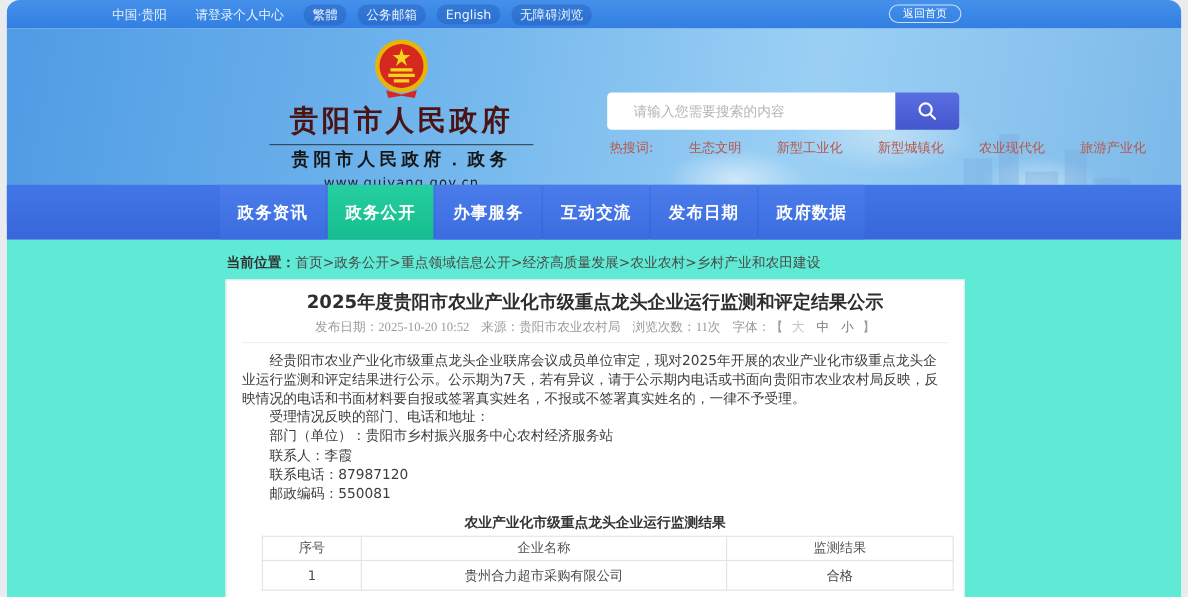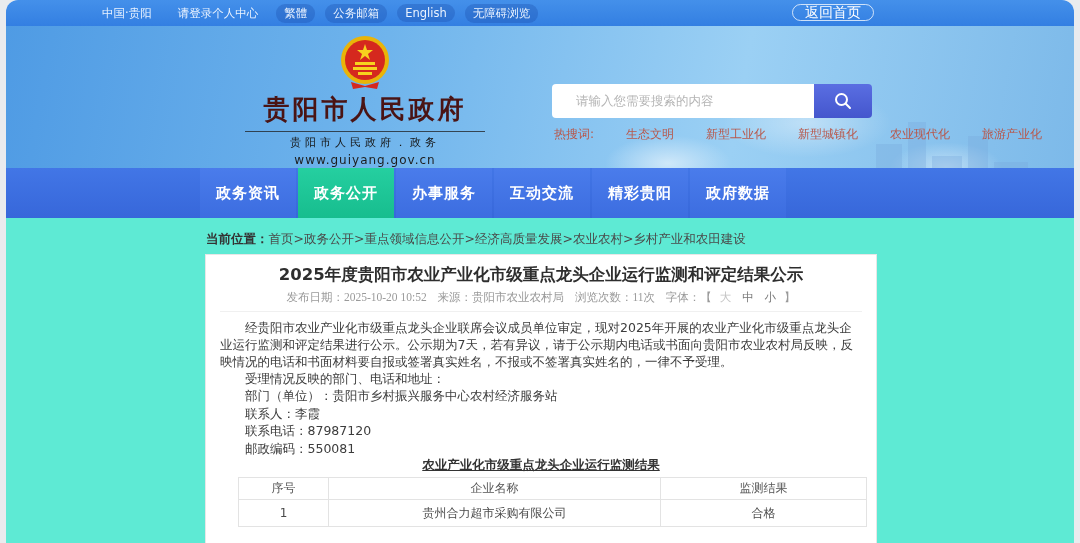--- a/index.html
+++ b/index.html
@@ -10,42 +10,42 @@
 
   
   .topbar { position:absolute; left:0; top:0; width:100%; height:26px;
             background:linear-gradient(180deg,#4490ea,#337fe2);
             display:flex; align-items:center; font-size:11.5px; color:#eaf3ff; }
   .topbar-links { display:flex; align-items:center; gap:10px; margin-left:88px; }
   .topbar-link { padding:2px 8px; border-radius:9px; cursor:pointer; white-space:nowrap; }
   .topbar-link.pill { background:rgba(20,70,160,0.28); }
   .home-btn { position:absolute; right:200px; top:4px; height:17px; line-height:15px;
               padding:0 12px; border:1px solid rgba(255,255,255,0.75); border-radius:9px;
-              color:#fff; font-size:14px; cursor:pointer; }
+              color:#fff; font-size:10px; cursor:pointer; }
 
   
   .banner { position:absolute; left:0; top:26px; width:100%; height:176px;
             background:
               radial-gradient(90px 40px at 62% 78%, rgba(255,255,255,0.55), rgba(255,255,255,0) 70%),
               radial-gradient(120px 50px at 75% 55%, rgba(255,255,255,0.4), rgba(255,255,255,0) 70%),
               radial-gradient(80px 35px at 88% 80%, rgba(255,255,255,0.45), rgba(255,255,255,0) 70%),
               linear-gradient(100deg,#4f9be4 0%,#6fb4ec 35%,#9bd0f4 68%,#7cb9e9 100%); }
   .building { position:absolute; bottom:0; background:rgba(120,170,220,0.35); }
   .b1 { left:870px; width:26px; height:58px; }
   .b2 { left:902px; width:18px; height:80px; }
   .b3 { left:926px; width:30px; height:46px; }
   .b4 { left:962px; width:20px; height:66px; }
   .b5 { left:988px; width:34px; height:40px; }
 
   .logo-block { position:absolute; left:209px; top:8px; width:300px; text-align:center; }
   .emblem { display:block; margin:0 auto; }
   .site-name { font-size:26px; font-weight:bold; color:#4a1414; letter-spacing:3px;
                font-family:"DejaVu Serif","Liberation Serif",serif; margin-top:2px; }
   .site-divider { width:240px; height:1px; background:rgba(30,30,30,0.75); margin:4px auto 3px; }
-  .site-subtitle { font-size:11px; font-weight:normal; color:#161616; letter-spacing:4px; }
+  .site-subtitle { font-size:16px; font-weight:bold; color:#161616; letter-spacing:4px; }
   .site-url { font-size:12px; color:#1d1d1d; letter-spacing:1px; margin-top:3px; }
 
   .search-wrap { position:absolute; left:546px; top:58px; width:320px; height:34px; display:flex; }
   .search-input { flex:1; height:34px; border:none; outline:none; border-radius:4px 0 0 4px;
                   padding:0 24px; font-size:12.5px; color:#333; background:#fff; }
   .search-input::placeholder { color:#b5b5b5; }
   .search-btn { width:58px; height:34px; border:none; border-radius:0 4px 4px 0; cursor:pointer;
                 background:linear-gradient(180deg,#5a6ee2,#4456cd);
                 display:flex; align-items:center; justify-content:center; }
   .hot-row { position:absolute; left:548px; top:100px; display:flex; gap:32px;
@@ -74,21 +74,21 @@
                   padding-bottom:6px; border-bottom:1px solid #f0f0f0;font-family:Liberation Serif, serif; }
   .article-meta span { margin:0 4px; }
   .font-large { color:#c4c4c4; }
   .font-medium, .font-small { color:#777; }
 
   .article-body { margin-top:7px; font-size:12.5px; color:#3c3c3c; line-height:17px; }
   .para-indent { text-indent:2em; }
   .contact-line { text-indent:2em; line-height:17.5px; }
 
   .table-caption { text-align:center; font-size:12.5px; font-weight:bold; color:#333;
-                   margin-top:0; line-height:16px;text-decoration:underline; }
+                   margin-top:10px; line-height:16px; }
   .result-table { margin:4px 0 0 18px; width:628px; border-collapse:collapse; table-layout:fixed;
                   font-size:12px; color:#4a4a4a; }
   .result-table th, .result-table td { border:1px solid #e3e3e3; text-align:center;
                   font-weight:normal; padding:0; }
   .result-table th { height:22px; color:#555; }
   .result-table td { height:27px; }
   .col-index  { width:90px; }
   .col-name   { width:332px; }
   .col-result { width:206px; }
 </style>
@@ -152,21 +152,21 @@
       <span class="hot-word">贵阳简介</span>
     </div>
   </div>
 
   <div class="nav">
     <div class="nav-items">
       <div class="nav-item">政务资讯</div>
       <div class="nav-item active">政务公开</div>
       <div class="nav-item">办事服务</div>
       <div class="nav-item">互动交流</div>
-      <div class="nav-item">精彩贵阳</div>
+      <div class="nav-item">发布日期</div>
       <div class="nav-item">政府数据</div>
     </div>
   </div>
 
   <div class="content">
     <div class="breadcrumb">
       <b>当前位置：</b><span>首页&gt;政务公开&gt;重点领域信息公开&gt;经济高质量发展&gt;农业农村&gt;乡村产业和农田建设</span>
     </div>
 
     <div class="article-card">

